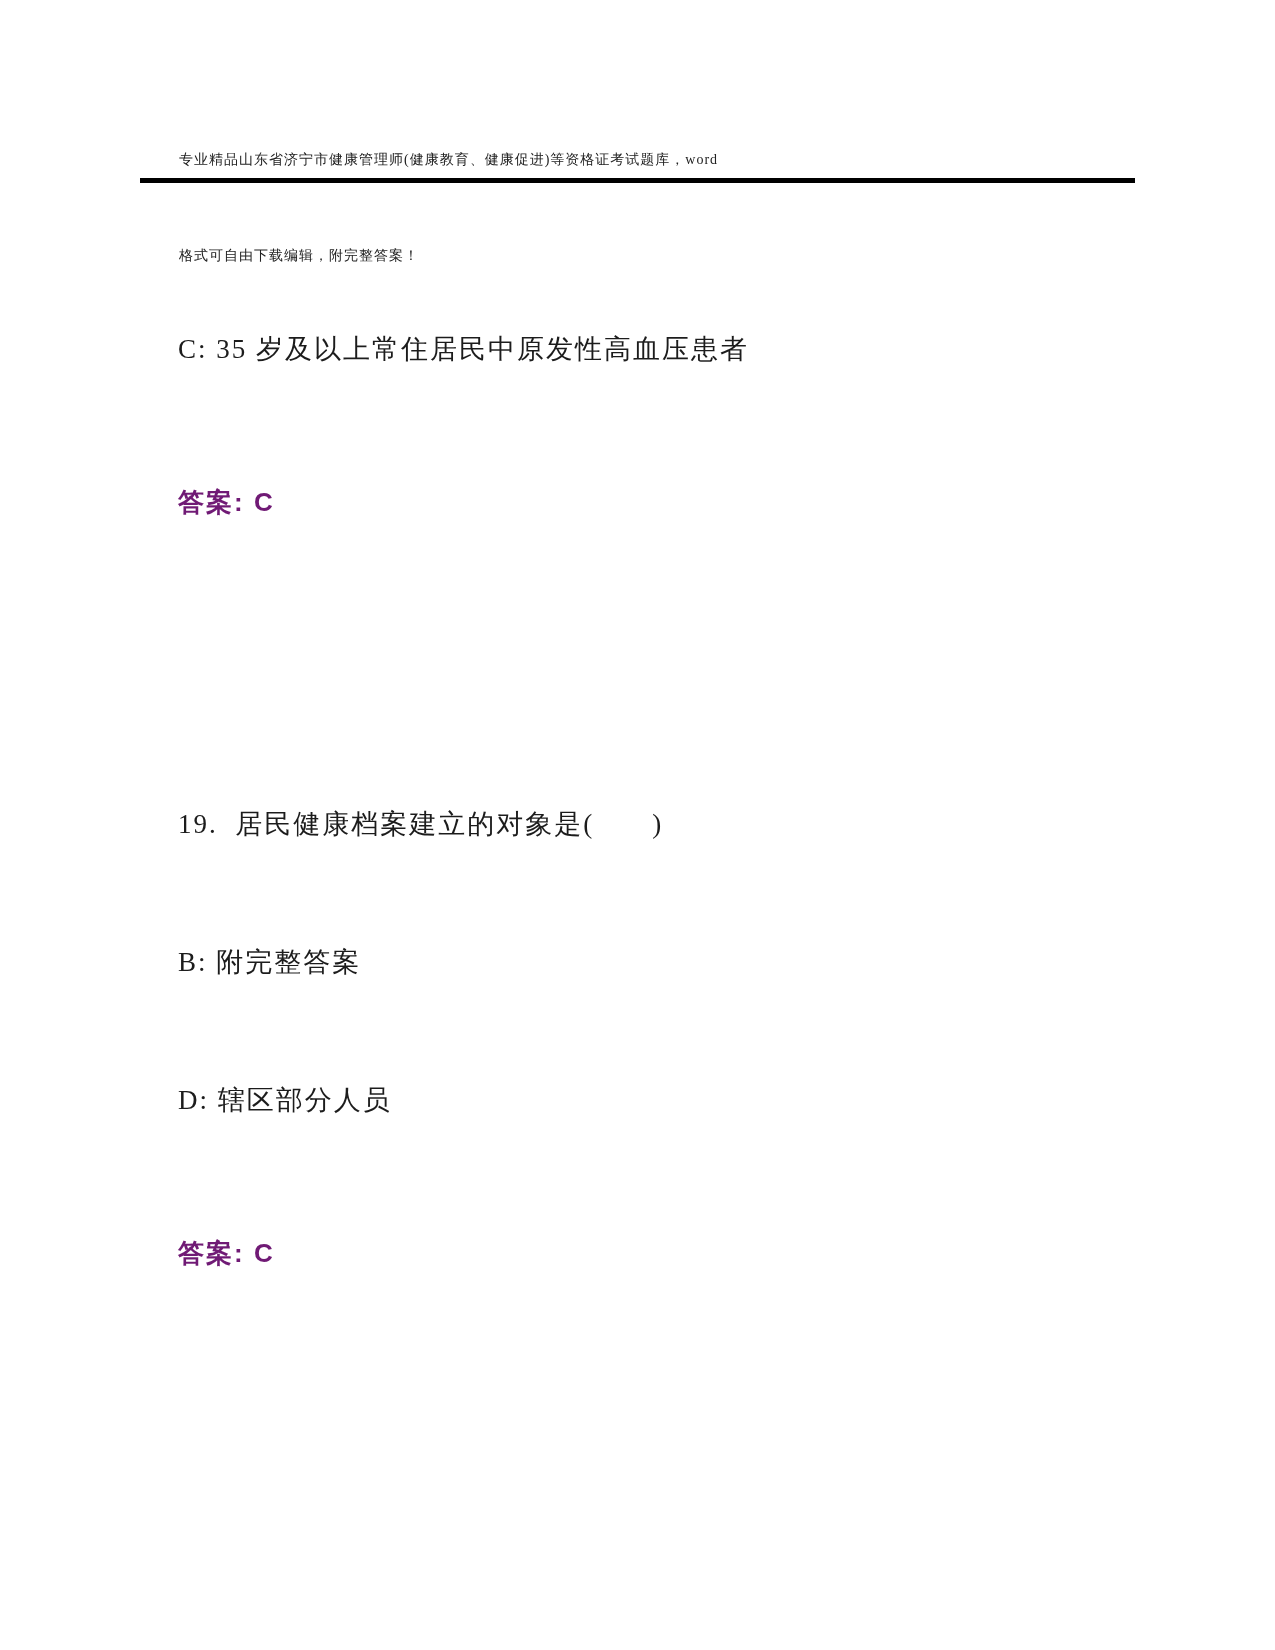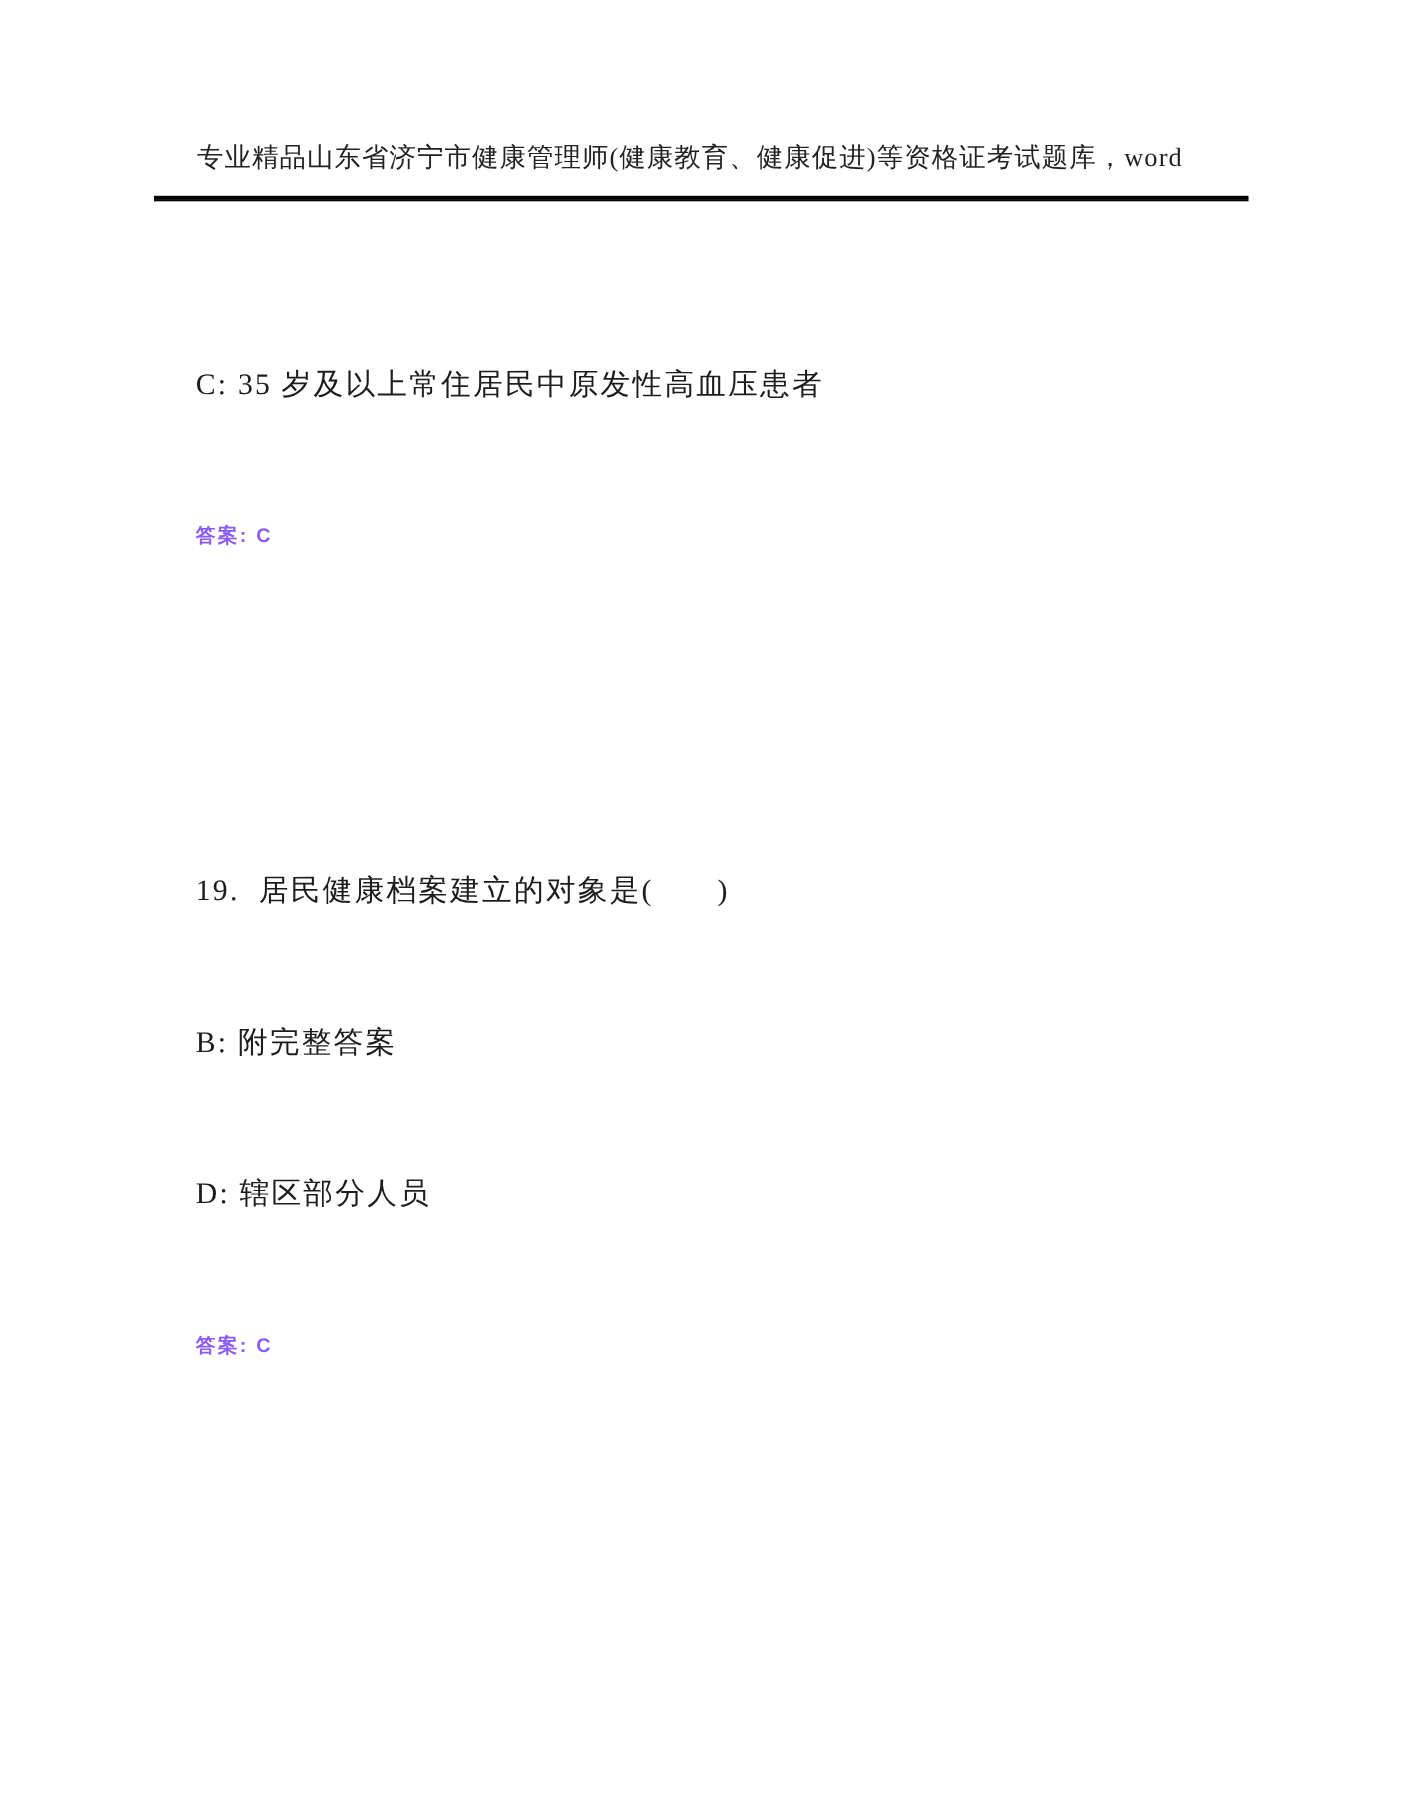--- a/index.html
+++ b/index.html
@@ -9,23 +9,23 @@
     width: 1275px;
     height: 1650px;
     background: #ffffff;
     font-family: "Liberation Serif", "DejaVu Serif", serif;
     color: #1c1c1c;
     overflow: hidden;
   }
   .header {
     position: absolute;
     left: 179px;
-    top: 64px;
+    top: 80px;
     width: 960px;
-    font-size: 24px;
+    font-size: 14px;
     line-height: 32px;
     letter-spacing: 1px;
     white-space: pre-wrap;
     color: #222222;
   }
   .rule {
     position: absolute;
     left: 140px;
     top: 178px;
     width: 995px;
@@ -41,32 +41,34 @@
     font-size: 27px;
     line-height: 46px;
     letter-spacing: 2px;
     white-space: pre-wrap;
   }
   .line { height: 46px; white-space: pre-wrap; font-family: Liberation Serif, serif; }
   .spacer { height: 46px; }
   .answer {
     font-family: "Liberation Sans", "DejaVu Sans", sans-serif;
     font-weight: 700;
-    font-size: 18px;
+    font-size: 26px;
     letter-spacing: 2px;
-    color: #8b5cf6;
+    color: #701a75;
+    margin-top: 15px;
   }
 </style>
 </head>
 <body>
 
 <div class="page">
 
   <div class="header">
     <div>专业精品山东省济宁市健康管理师(健康教育、健康促进)等资格证考试题库，word</div>
+    <div>格式可自由下载编辑，附完整答案！</div>
   </div>
 
   <div class="rule"></div>
 
   <div class="content">
 
     <div class="line">C: 35 岁及以上常住居民中原发性高血压患者</div>
     <div class="line answer">答案: C</div>
     <div class="spacer"></div>
 

